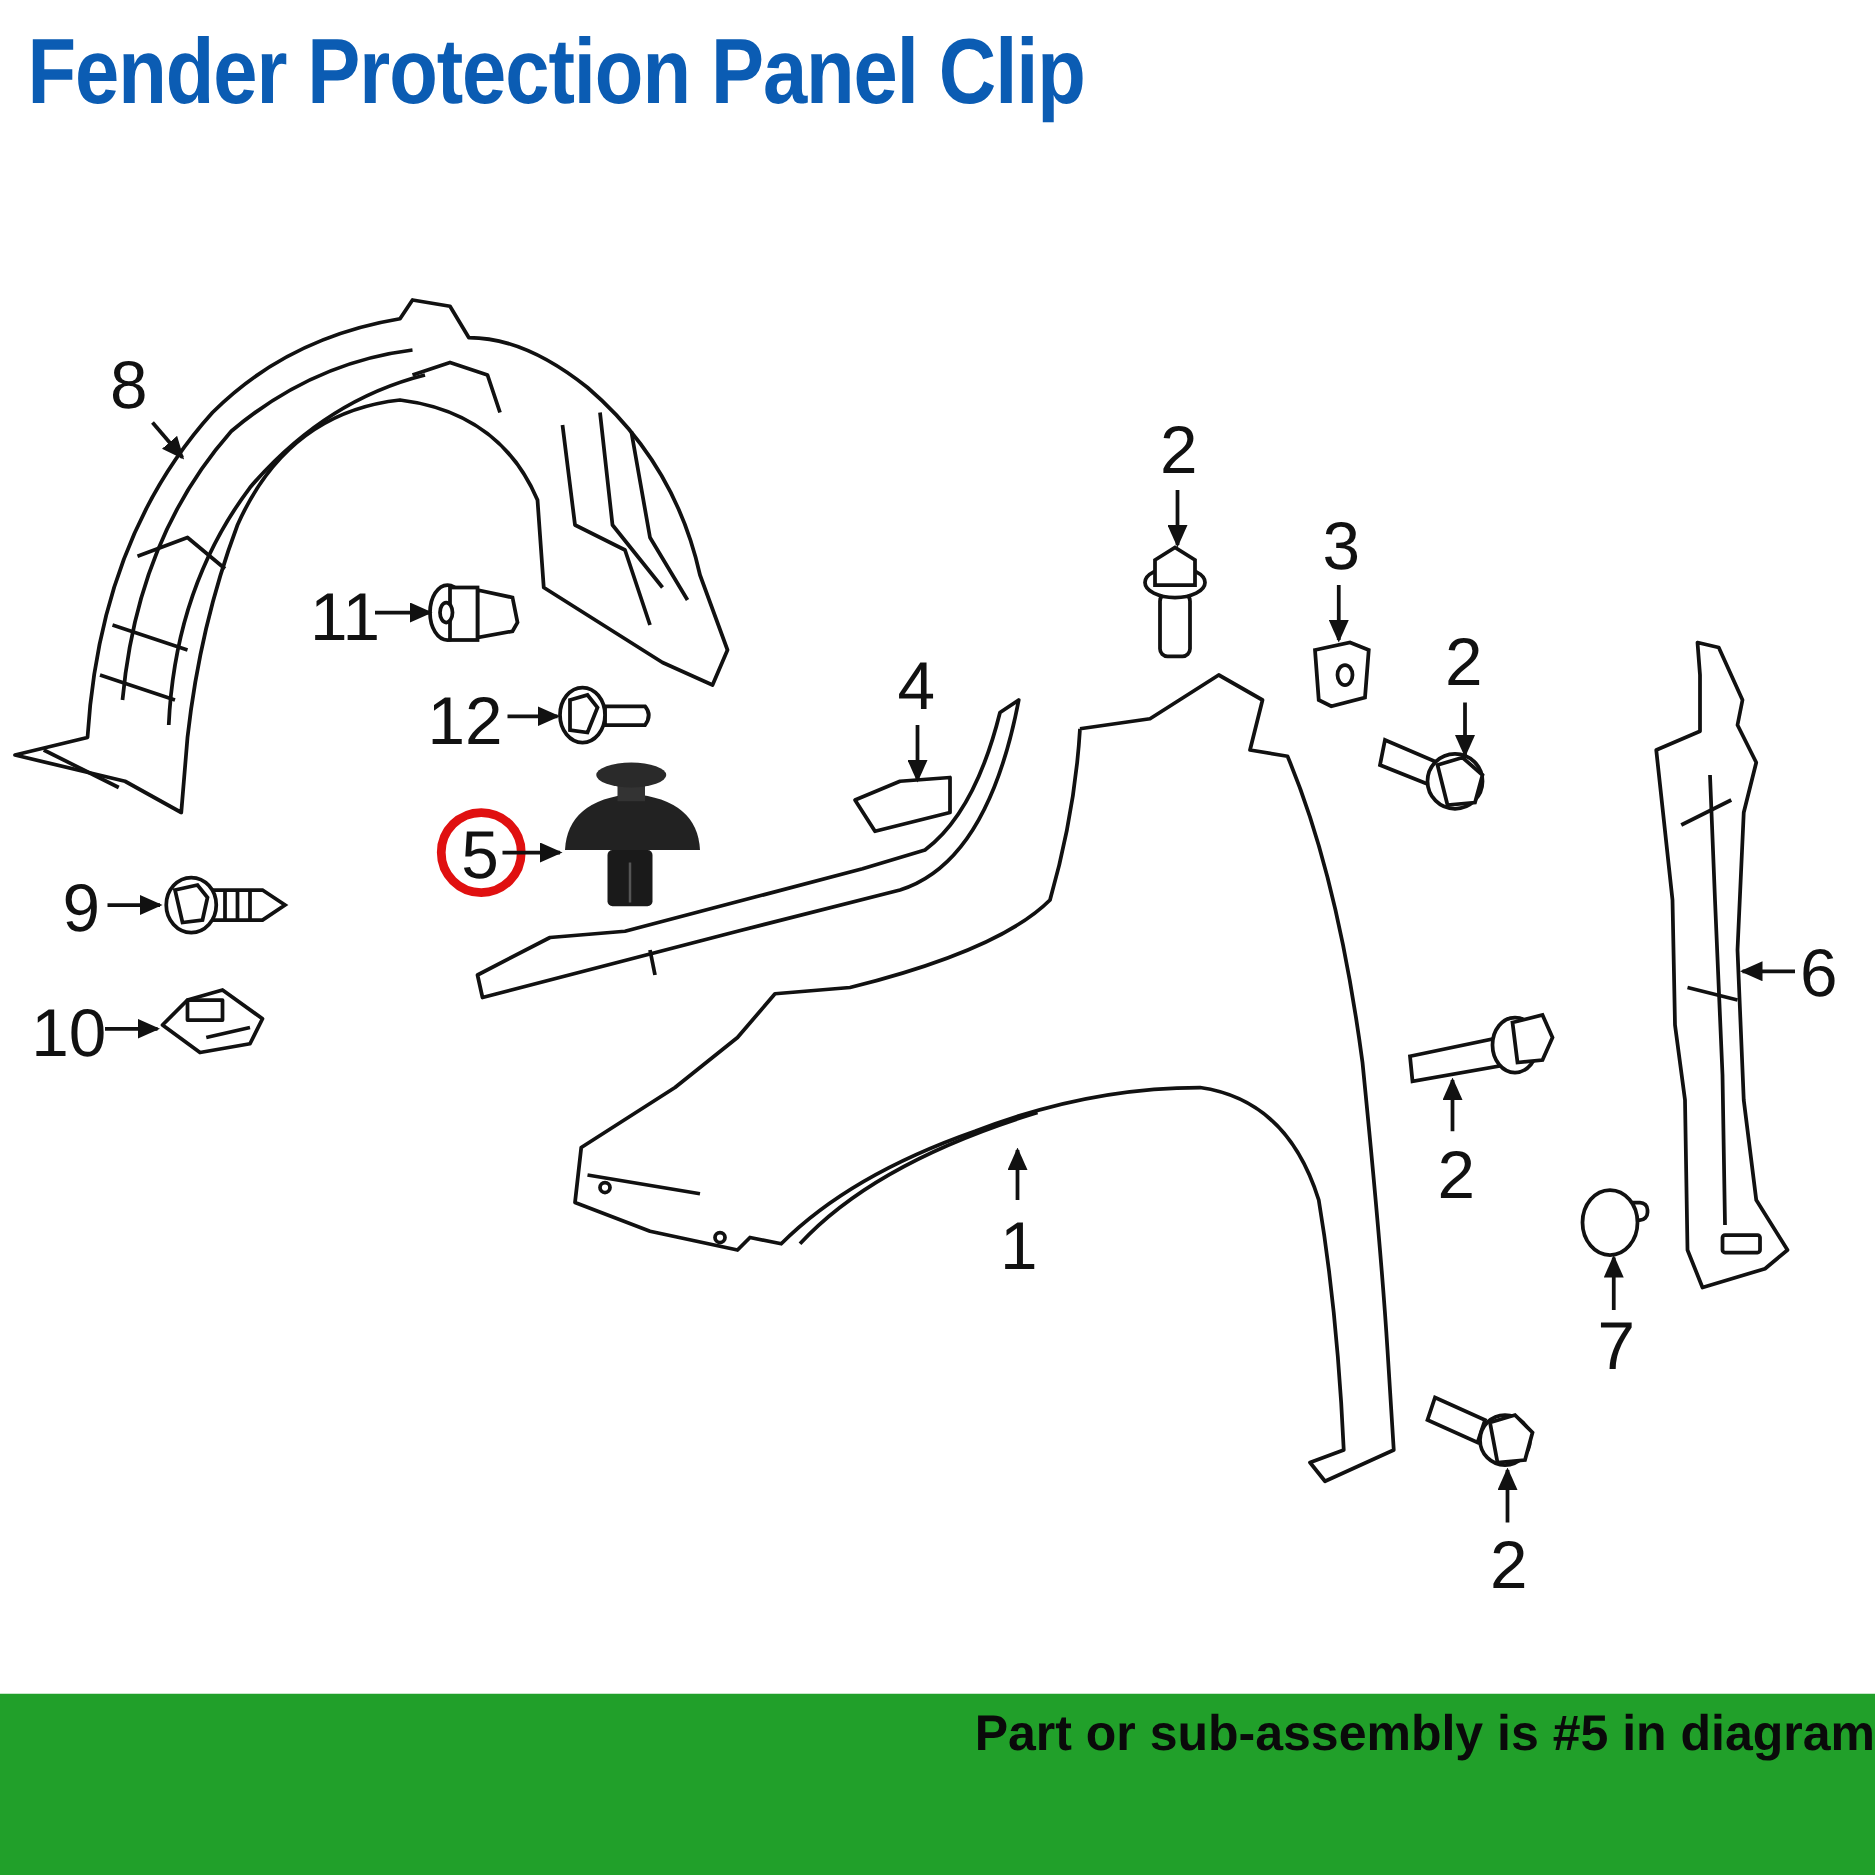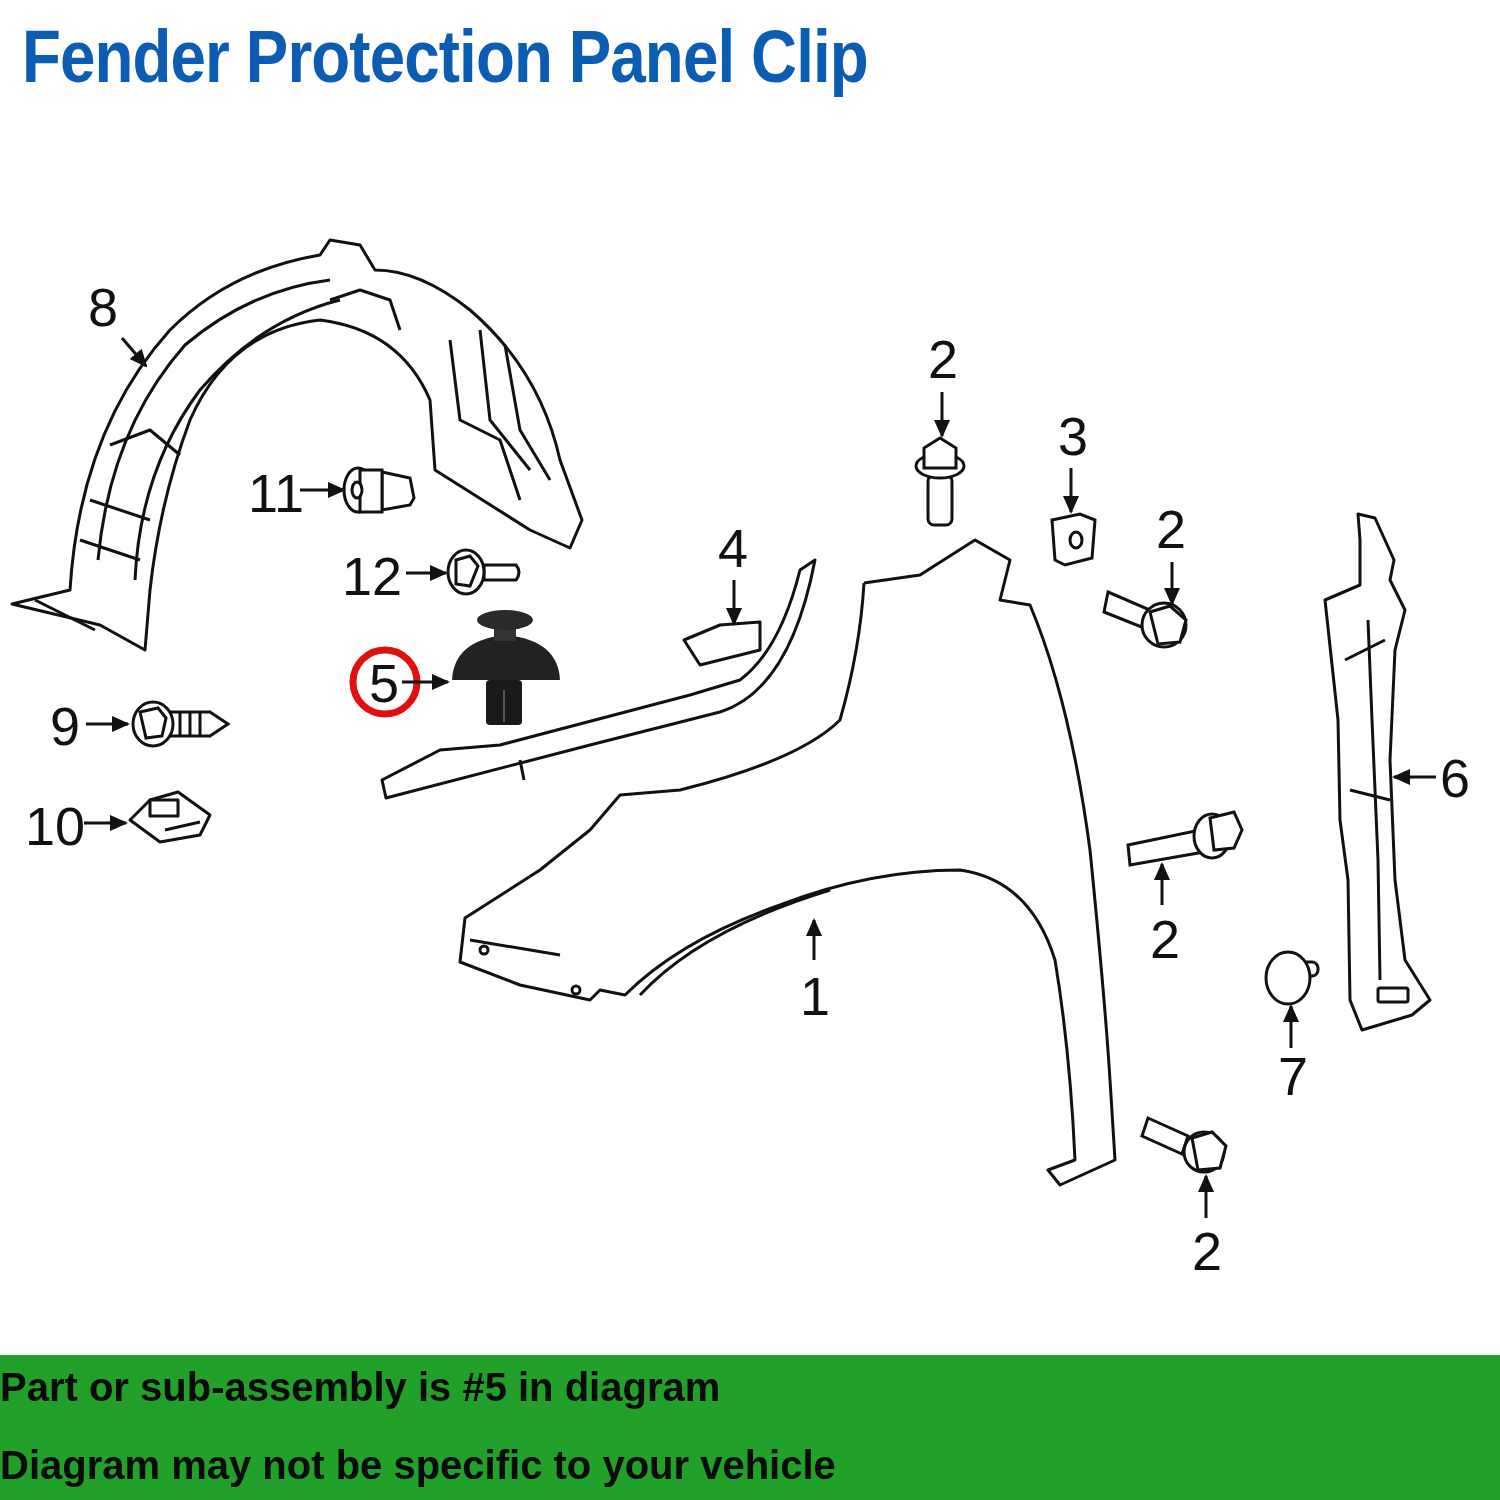--- a/index.html
+++ b/index.html
@@ -10,21 +10,21 @@
     font-size:74px; color:#0b5cb3; letter-spacing:-1px;
     transform:scaleX(0.86); transform-origin:left top; white-space:nowrap;
   }
   #diagram { position:absolute; left:0; top:0; width:1500px; height:1355px; }
   .lbl { font-family:"Liberation Sans", sans-serif; font-size:54px; fill:#111; }
   .banner {
     position:absolute; left:0; top:1355px; width:1500px; height:145px;
     background:#21a02a; text-align:center;
   }
   .banner-line {
-    position:absolute; left:0; width:100%; text-align:left;
+    position:absolute; left:0; width:100%; text-align:right;
     font-family:"Liberation Sans", sans-serif; font-weight:700; font-size:40px; color:#0a0a0a;
   }
   .bl1 { top:10px; }
   .bl2 { top:88px; }
 </style>
 </head>
 <body>
 
 <div class="title">Fender Protection Panel Clip</div>
 
@@ -169,14 +169,13 @@
   <g fill="#fff" stroke="#111" stroke-width="3">
     <rect x="1298" y="962" width="20" height="14" rx="6"></rect>
     <ellipse cx="1288" cy="978" rx="22" ry="26"></ellipse>
   </g>
   <text class="lbl" x="1278" y="1095">7</text>
   <line x1="1291" y1="1048" x2="1291" y2="1006" stroke="#111" stroke-width="3" marker-end="url(#ahs)"></line>
 </svg>
 
 <div class="banner">
   <div class="banner-line bl1">Part or sub-assembly is #5 in diagram</div>
-  <div class="banner-line bl2">Diagram may not be specific to your vehicle</div>
 </div>
 
 </body></html>

